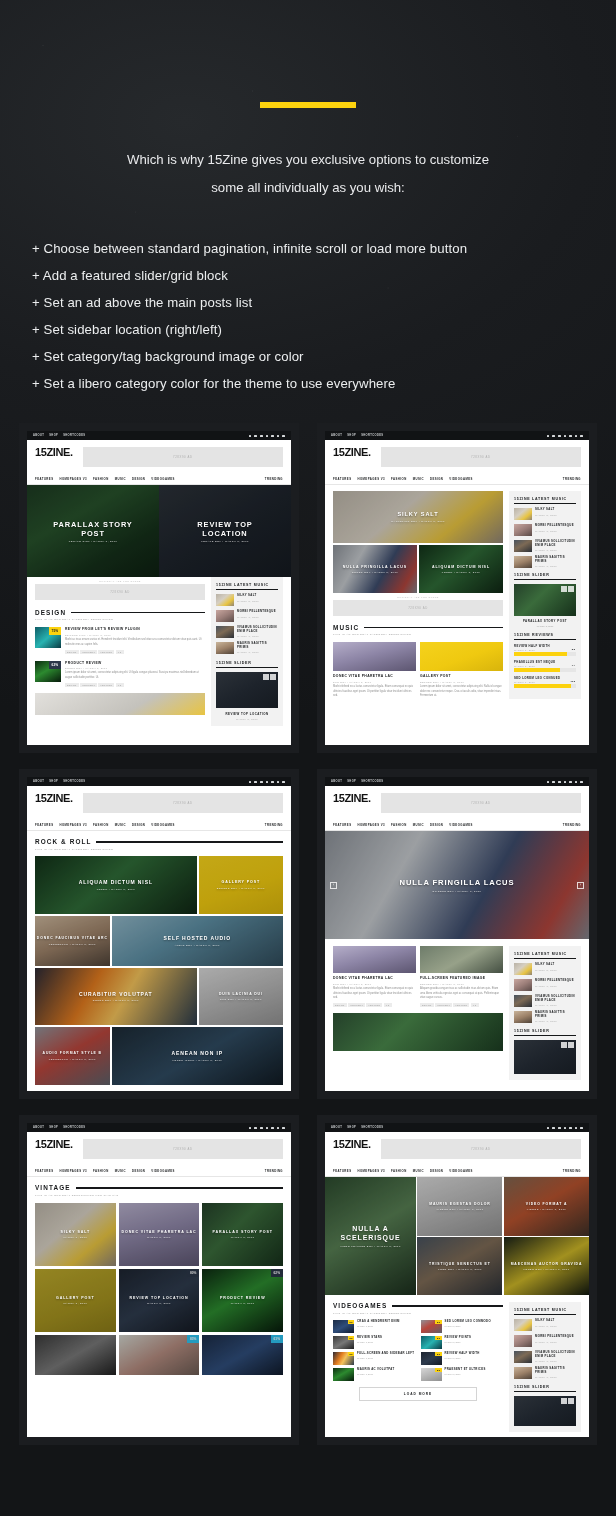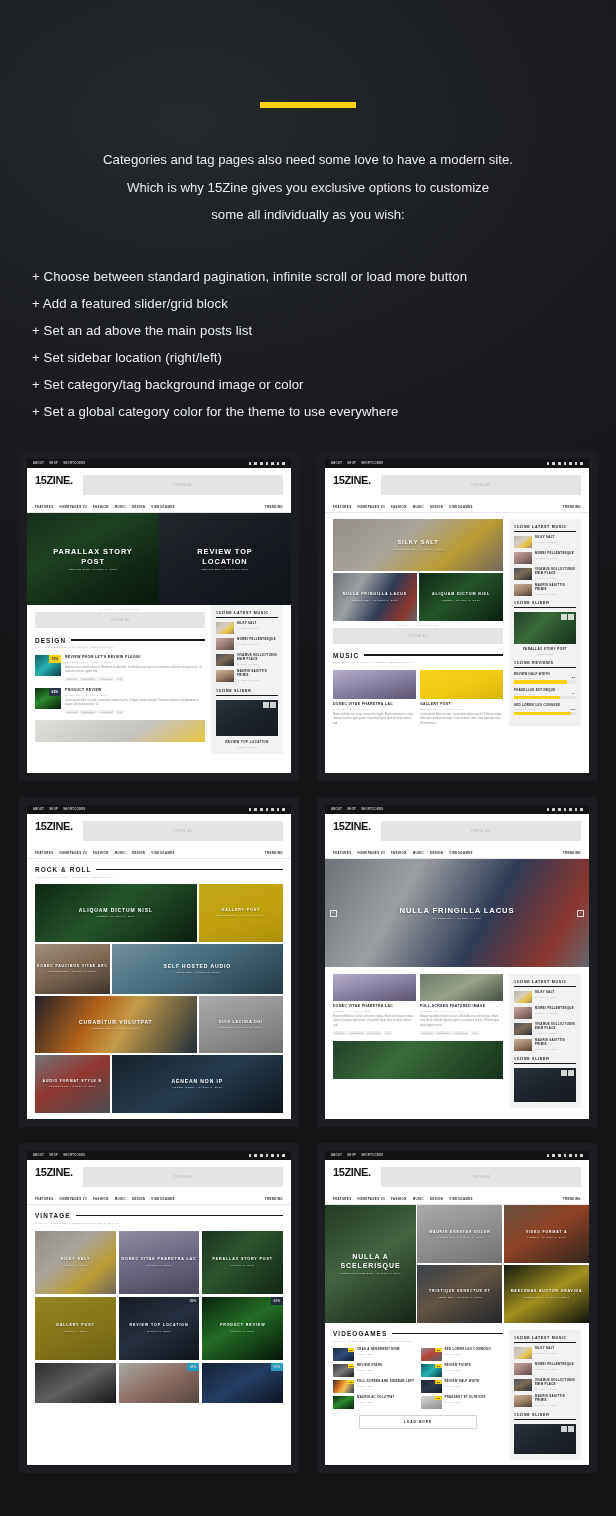--- a/index.html
+++ b/index.html
@@ -216,33 +216,32 @@
   .ph-blue      { background: linear-gradient(150deg,#1b2b45 0%,#2f4d7a 50%,#101a2a 100%); }
 </style>
 </head>
 <body>
 
 <div class="noise"></div>
 
 <section class="hero">
   <div class="hero-rule"></div>
   <div class="hero-sub">
-    <div>Categories and tag pages also need some love to have a modern site.</div>
     <div>Which is why 15Zine gives you exclusive options to customize</div>
     <div>some all individually as you wish:</div>
   </div>
 </section>
 
 <section class="features">
   <div class="feature-item">+ Choose between standard pagination, infinite scroll or load more button</div>
   <div class="feature-item">+ Add a featured slider/grid block</div>
   <div class="feature-item">+ Set an ad above the main posts list</div>
   <div class="feature-item">+ Set sidebar location (right/left)</div>
   <div class="feature-item">+ Set category/tag background image or color</div>
-  <div class="feature-item">+ Set a global category color for the theme to use everywhere</div>
+  <div class="feature-item">+ Set a libero category color for the theme to use everywhere</div>
 </section>
 
 <section class="shots">
 
   <div class="shot">
     <div class="browser">
       <div class="topbar">
         <div class="topbar-links">
           <span>ABOUT</span>
           <span>SHOP</span>

